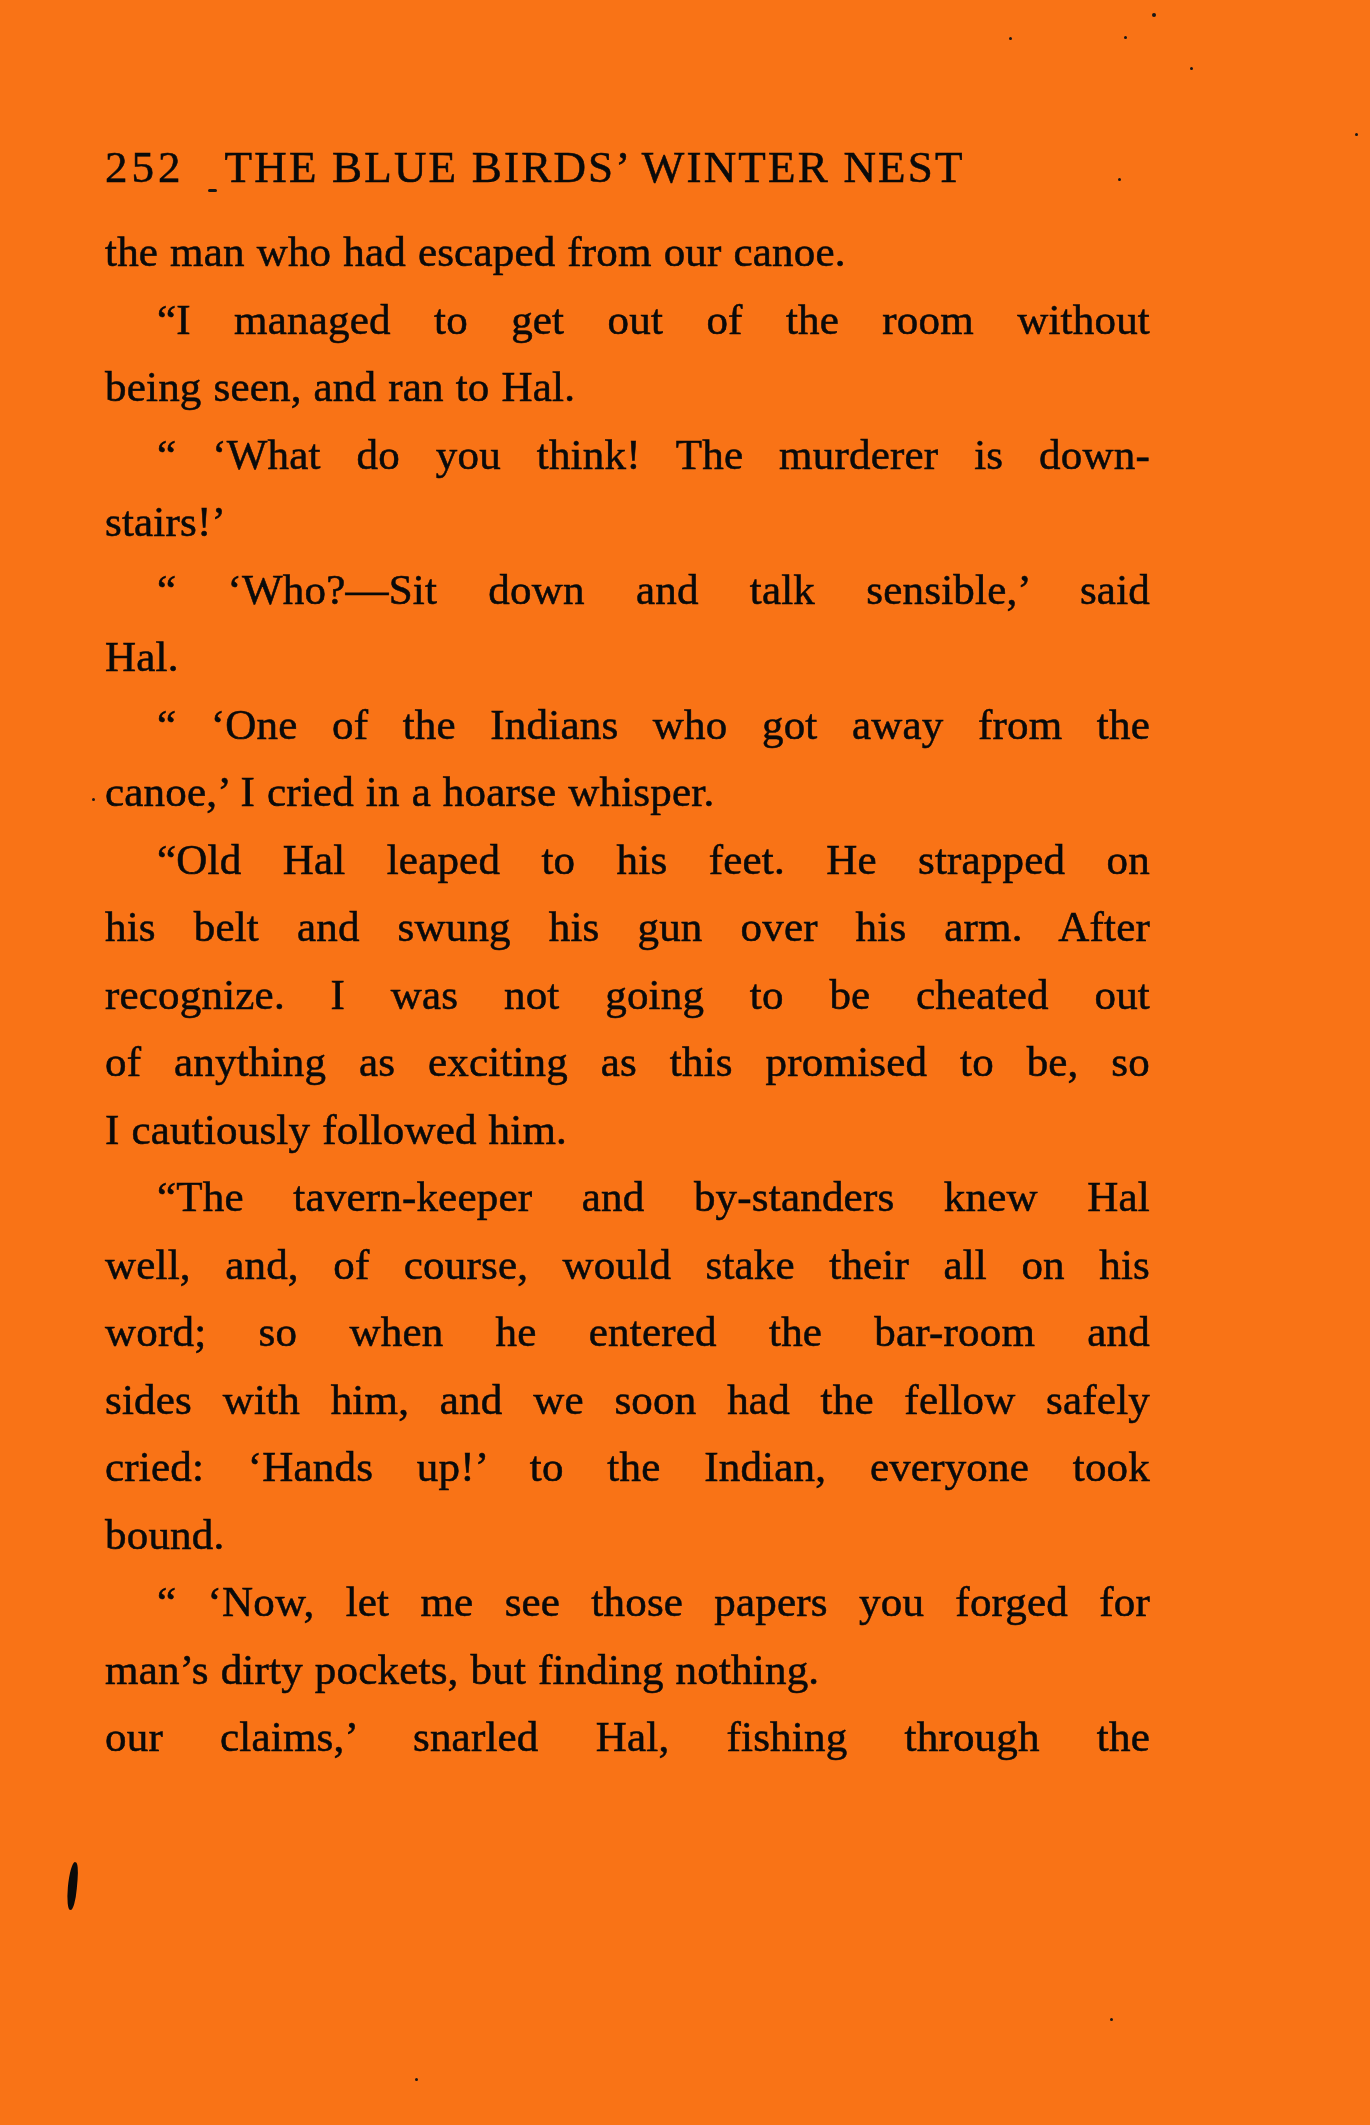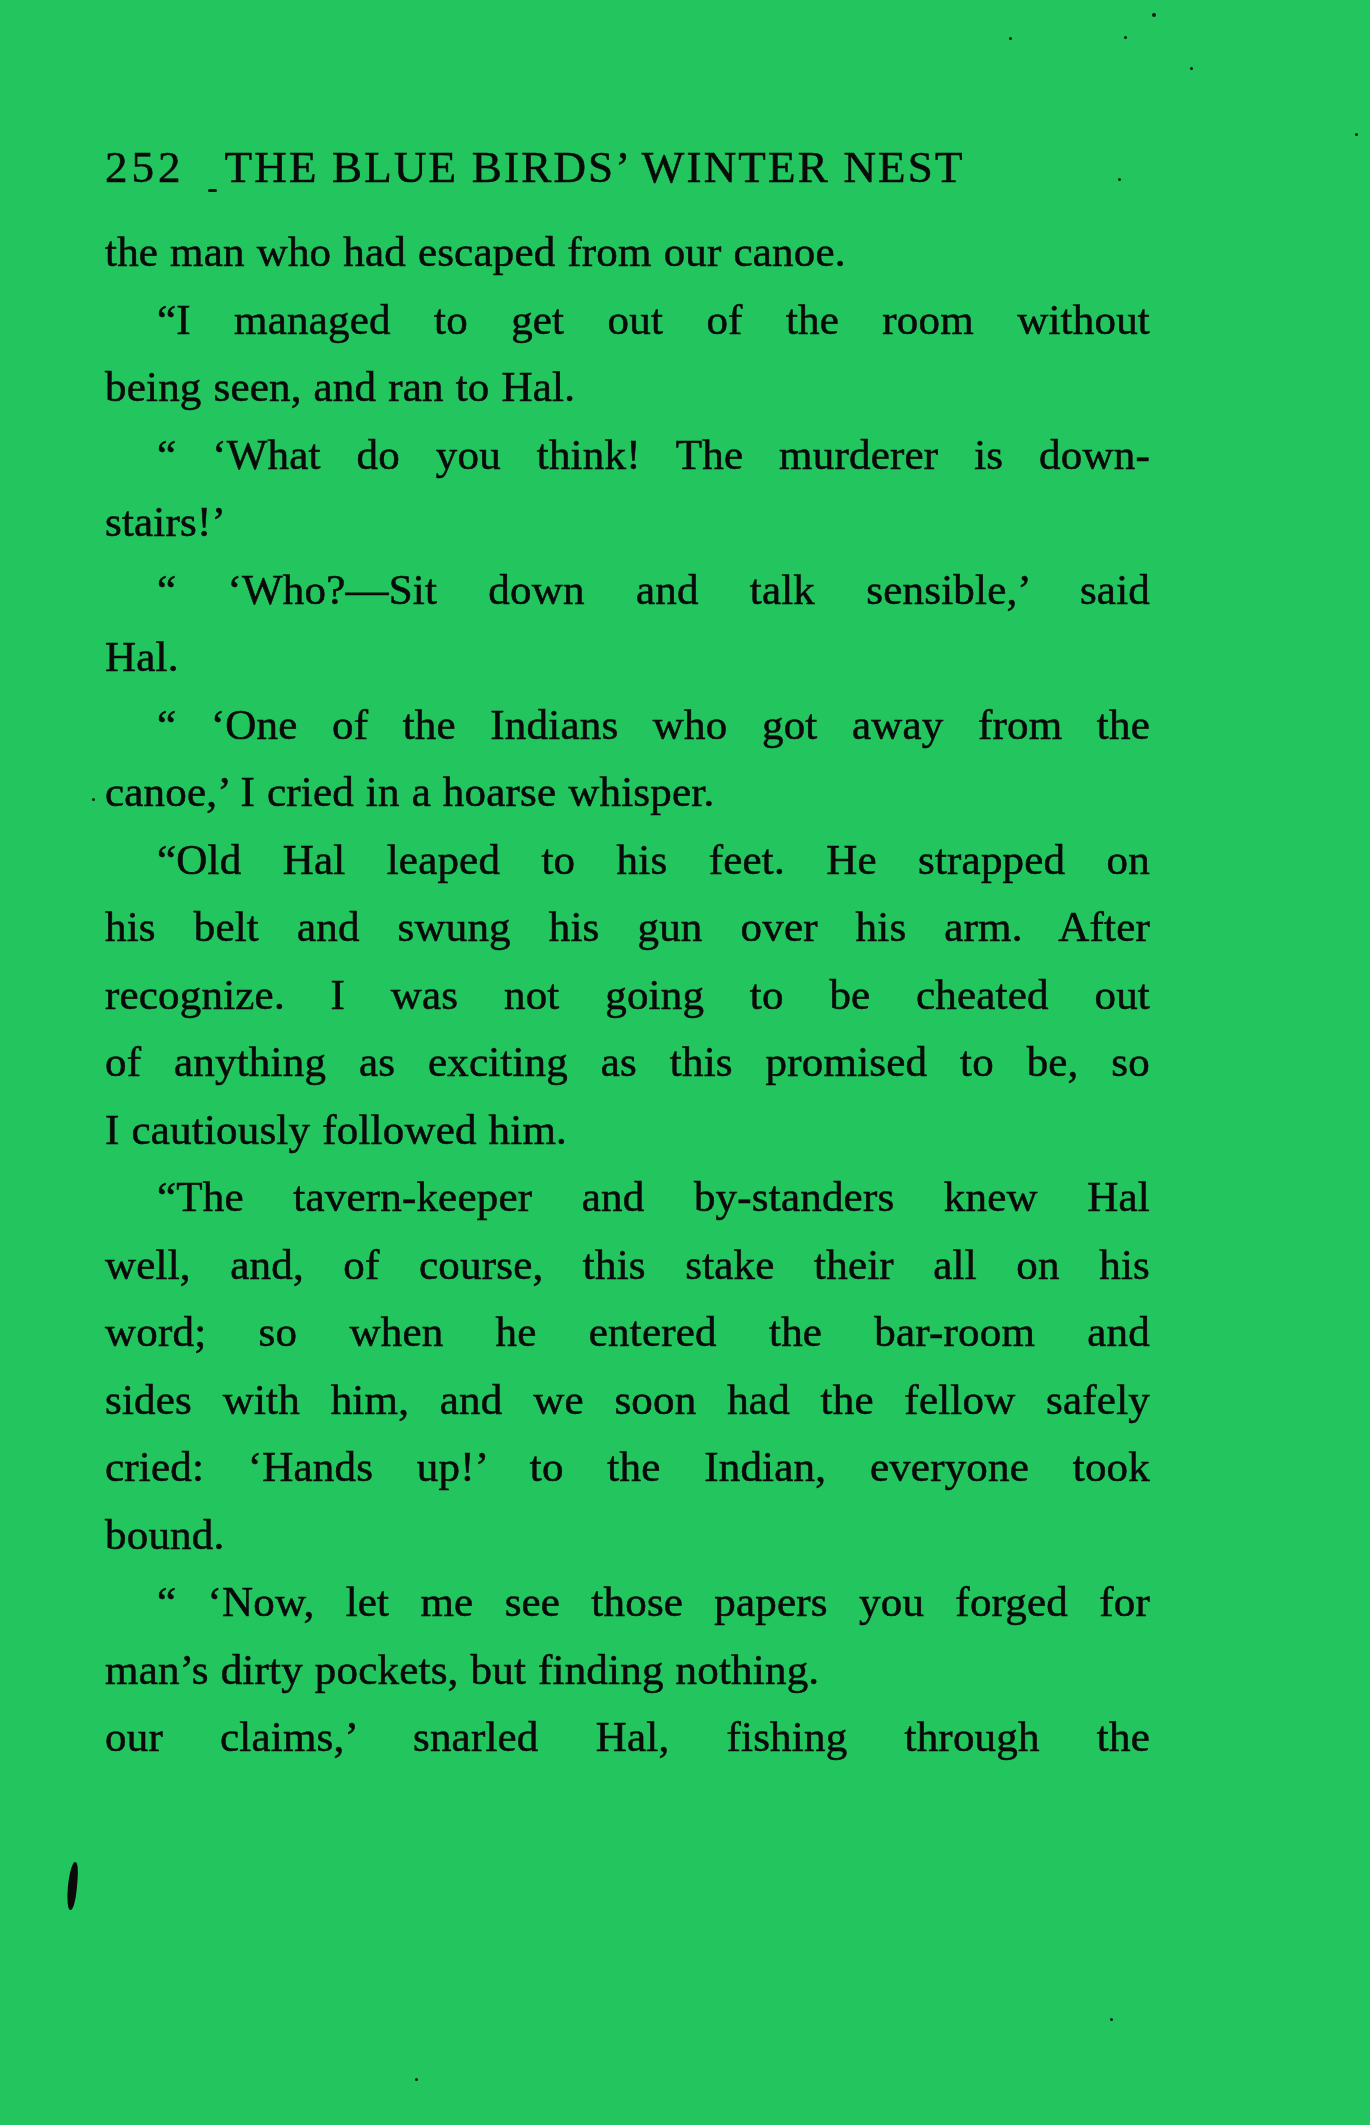--- a/index.html
+++ b/index.html
@@ -1,20 +1,20 @@
 <!DOCTYPE html>
 <html><head>
 <meta charset="utf-8">
 <style>
   html, body { margin: 0; padding: 0; background: #e8e8e8; }
   .page {
     position: relative;
     width: 1370px;
     height: 2125px;
-    background: #22c55e;
+    background: #f97316;
     font-family: "Liberation Serif", serif;
     color: #0a0a0a;
     overflow: hidden;
   }
   .running-head {
     position: absolute;
     top: 142px;
     left: 105px;
     width: 1060px;
     font-size: 45px;
@@ -82,21 +82,21 @@
     <div class="ln j ind">“ ‘Who?—Sit down and talk sensible,’ said</div>
     <div class="ln">Hal.</div>
     <div class="ln j ind">“ ‘One of the Indians who got away from the</div>
     <div class="ln">canoe,’ I cried in a hoarse whisper.</div>
     <div class="ln j ind">“Old Hal leaped to his feet. He strapped on</div>
     <div class="ln j">his belt and swung his gun over his arm. After</div>
     <div class="ln j">recognize. I was not going to be cheated out</div>
     <div class="ln j">of anything as exciting as this promised to be, so</div>
     <div class="ln">I cautiously followed him.</div>
     <div class="ln j ind">“The tavern-keeper and by-standers knew Hal</div>
-    <div class="ln j">well, and, of course, this stake their all on his</div>
+    <div class="ln j">well, and, of course, would stake their all on his</div>
     <div class="ln j">word; so when he entered the bar-room and</div>
     <div class="ln j">sides with him, and we soon had the fellow safely</div>
     <div class="ln j">cried: ‘Hands up!’ to the Indian, everyone took</div>
     <div class="ln">bound.</div>
     <div class="ln j ind">“ ‘Now, let me see those papers you forged for</div>
     <div class="ln">man’s dirty pockets, but finding nothing.</div>
     <div class="ln j">our claims,’ snarled Hal, fishing through the</div>
   </div>
 
   <div class="stray-mark"></div>

